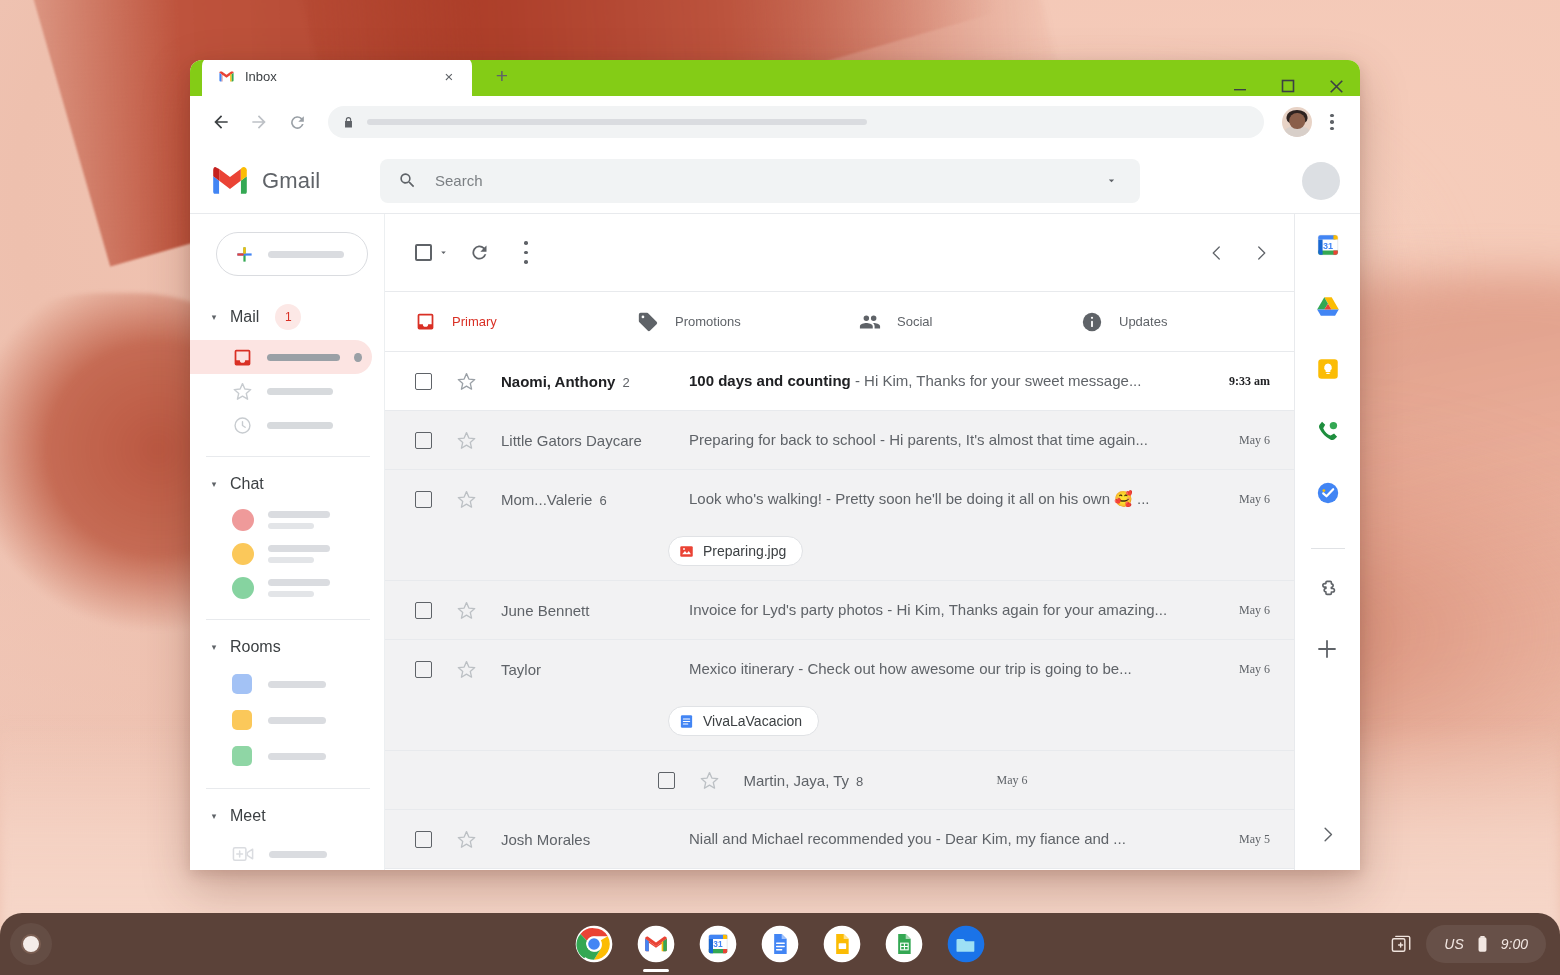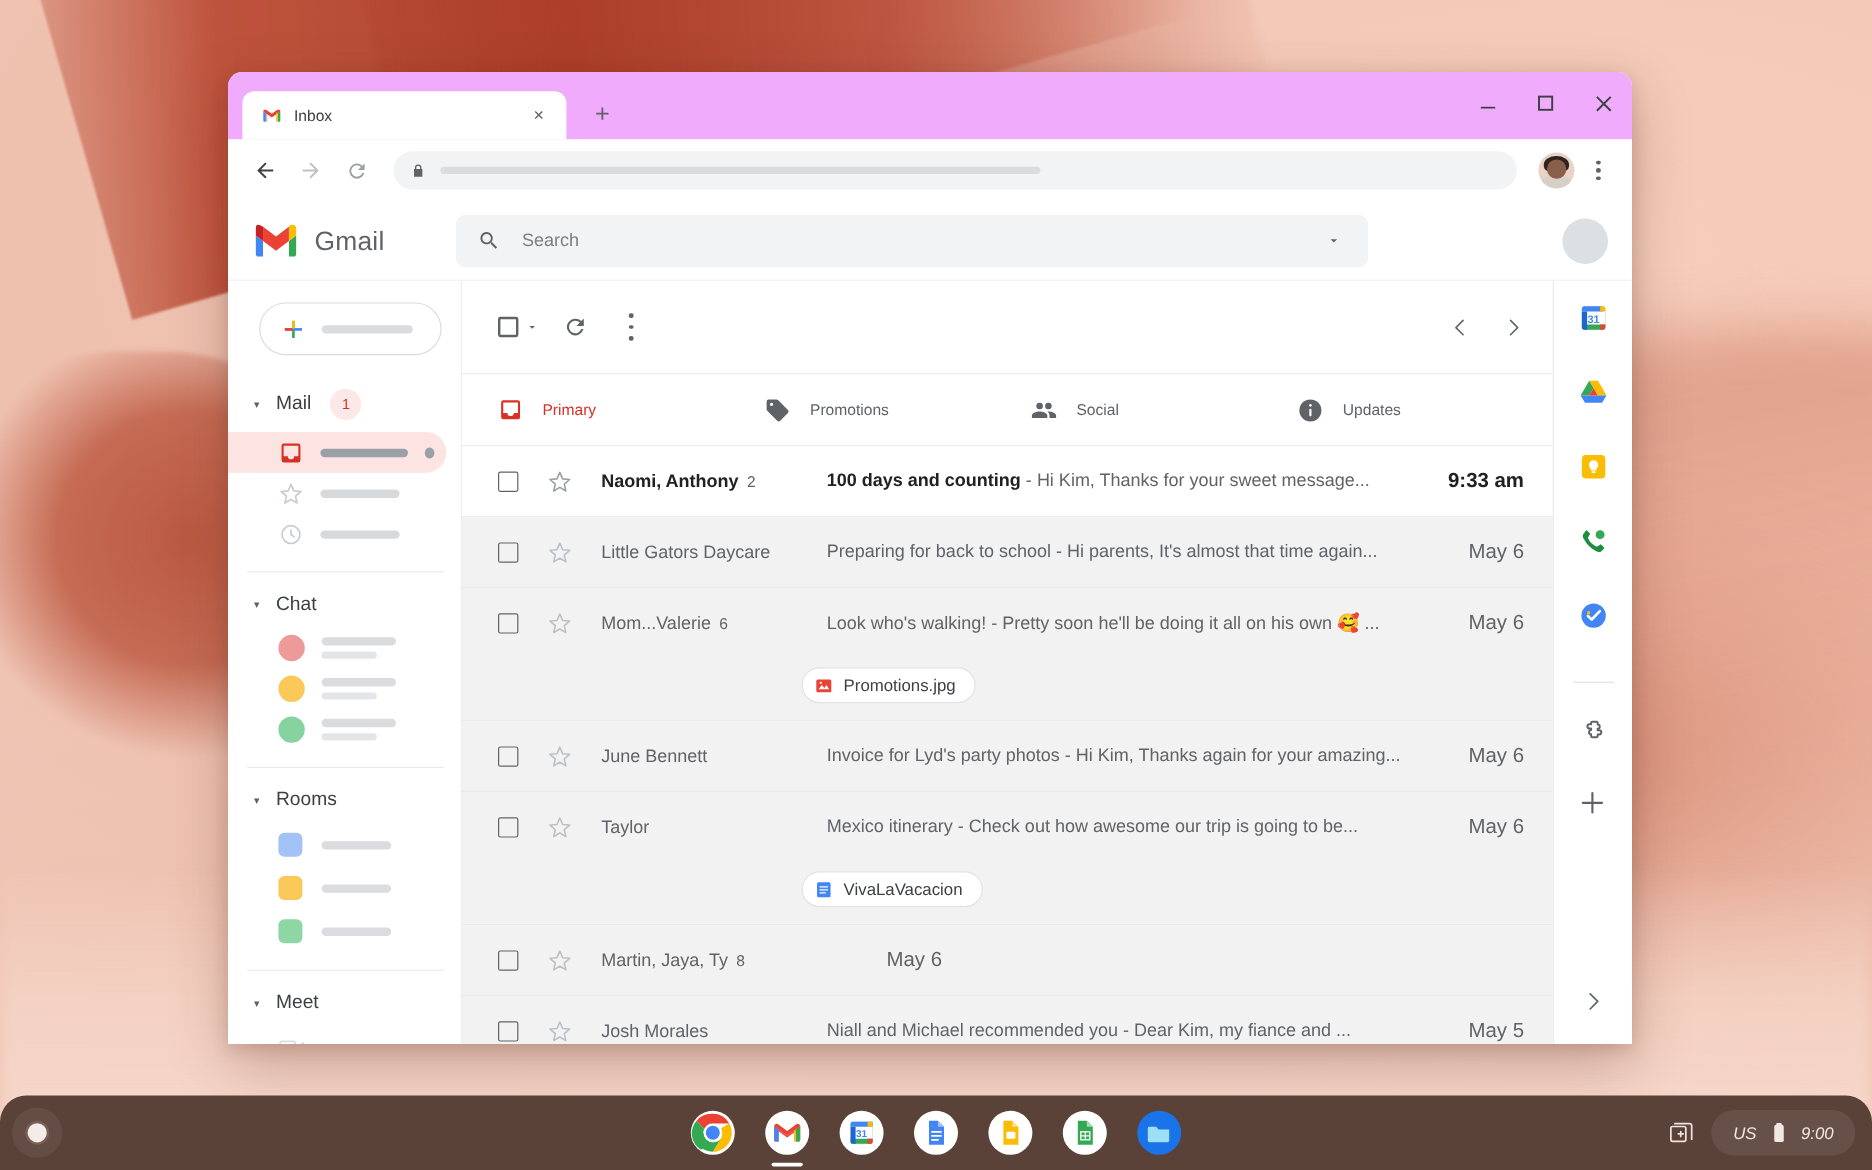--- a/index.html
+++ b/index.html
@@ -68,21 +68,21 @@
     position:absolute; left:190px; top:60px; width:1170px; height:810px;
     background:#fff;
     border-radius: 12px 12px 0 0;
     box-shadow: 0 18px 48px rgba(90,40,25,.28), 0 4px 14px rgba(90,40,25,.16);
     overflow:hidden;
     display:flex; flex-direction:column;
   }
 
   
   .tabstrip {
-    height:56px; background:#f0abfc;
+    height:36px; background:#84cc16;
     display:flex; align-items:flex-end; position:relative; flex:0 0 auto;
     padding-left:12px;
   }
   .tab {
     height:40px; width:270px; background:#fff;
     border-radius:10px 10px 0 0;
     display:flex; align-items:center; gap:10px;
     padding:0 12px 0 16px; position:relative;
   }
   .tab-favicon { width:17px; height:17px; flex:0 0 auto; }
@@ -233,39 +233,39 @@
     height:3px; background:#d93025; border-radius:2px 2px 0 0; display:none;
   }
 
   .rows { flex:1; overflow:hidden; }
   .row {
     display:flex; align-items:flex-start; padding:0 24px 0 30px;
     border-bottom:1px solid #e8eaed; background:#f2f2f3;
     min-height:58px;
   }
   .row.unread { background:#fff; }
-  .row-inner { display:flex; align-items:center; width:100%; min-height:58px; }
+  .row-inner { display:flex; align-items:center; width:100%; min-height:58px;justify-content:center; }
   .row-chk { width:17px; height:17px; border:1.6px solid #5f6368; border-radius:2px; flex:0 0 auto; }
   .row-star { margin:0 0 0 24px; flex:0 0 auto; }
   .row-sender {
     width:188px; flex:0 0 auto; margin-left:24px; font-size:15px; color:#5f6368;
     white-space:nowrap; overflow:hidden; display:flex; align-items:baseline; gap:7px;
   }
   .row.unread .row-sender { color:#202124; font-weight:bold; }
   .row-count { font-size:13px; font-weight:normal; color:#5f6368; }
   .row-main { flex:1; min-width:0; padding-right:16px; }
   .row-subjline {
     font-size:15px; color:#5f6368; white-space:nowrap; overflow:hidden;
     text-overflow:ellipsis;
   }
   .row.unread .row-subjline { color:#5f6368; }
   .row-subj { color:#5f6368; }
   .row.unread .row-subj { color:#202124; font-weight:bold; }
   .row-date {
-    width:96px; flex:0 0 auto; text-align:right; font-size:17px; color:#5f6368;
+    width:96px; flex:0 0 auto; text-align:right; font-size:12px; color:#5f6368;font-family:Liberation Serif, serif;
   }
   .row.unread .row-date { color:#202124; font-weight:bold; }
   .chip {
     display:inline-flex; align-items:center; gap:9px;
     height:30px; padding:0 16px 0 10px; border-radius:15px;
     border:1px solid #e0e2e5; background:#fff;
     font-size:14px; color:#3c4043; margin:8px 0 14px 0;
   }
   .row-stack { display:flex; flex-direction:column; width:100%; }
 
@@ -700,21 +700,21 @@
             </div>
             <div style="padding-left:253px">
               <span class="chip">
                 <span>
                   <svg class="svgicon" width="15" height="15" viewBox="0 0 24 24">
                       <rect x="2" y="3.5" width="20" height="17" rx="2" fill="#EA4335"></rect>
                       <path d="M5 16.5 9.5 11l3.2 3.8L15.6 11 19 16.5z" fill="#fff"></path>
                       <circle cx="8" cy="8" r="1.5" fill="#fff"></circle>
                     </svg>
                 </span>
-                <span>Promotions.jpg</span>
+                <span>Preparing.jpg</span>
               </span>
             </div>
           </div>
         </div>
 
         <div class="row">
           <div class="row-stack">
             <div class="row-inner">
               <span class="row-chk"></span>
               <span class="row-star">

